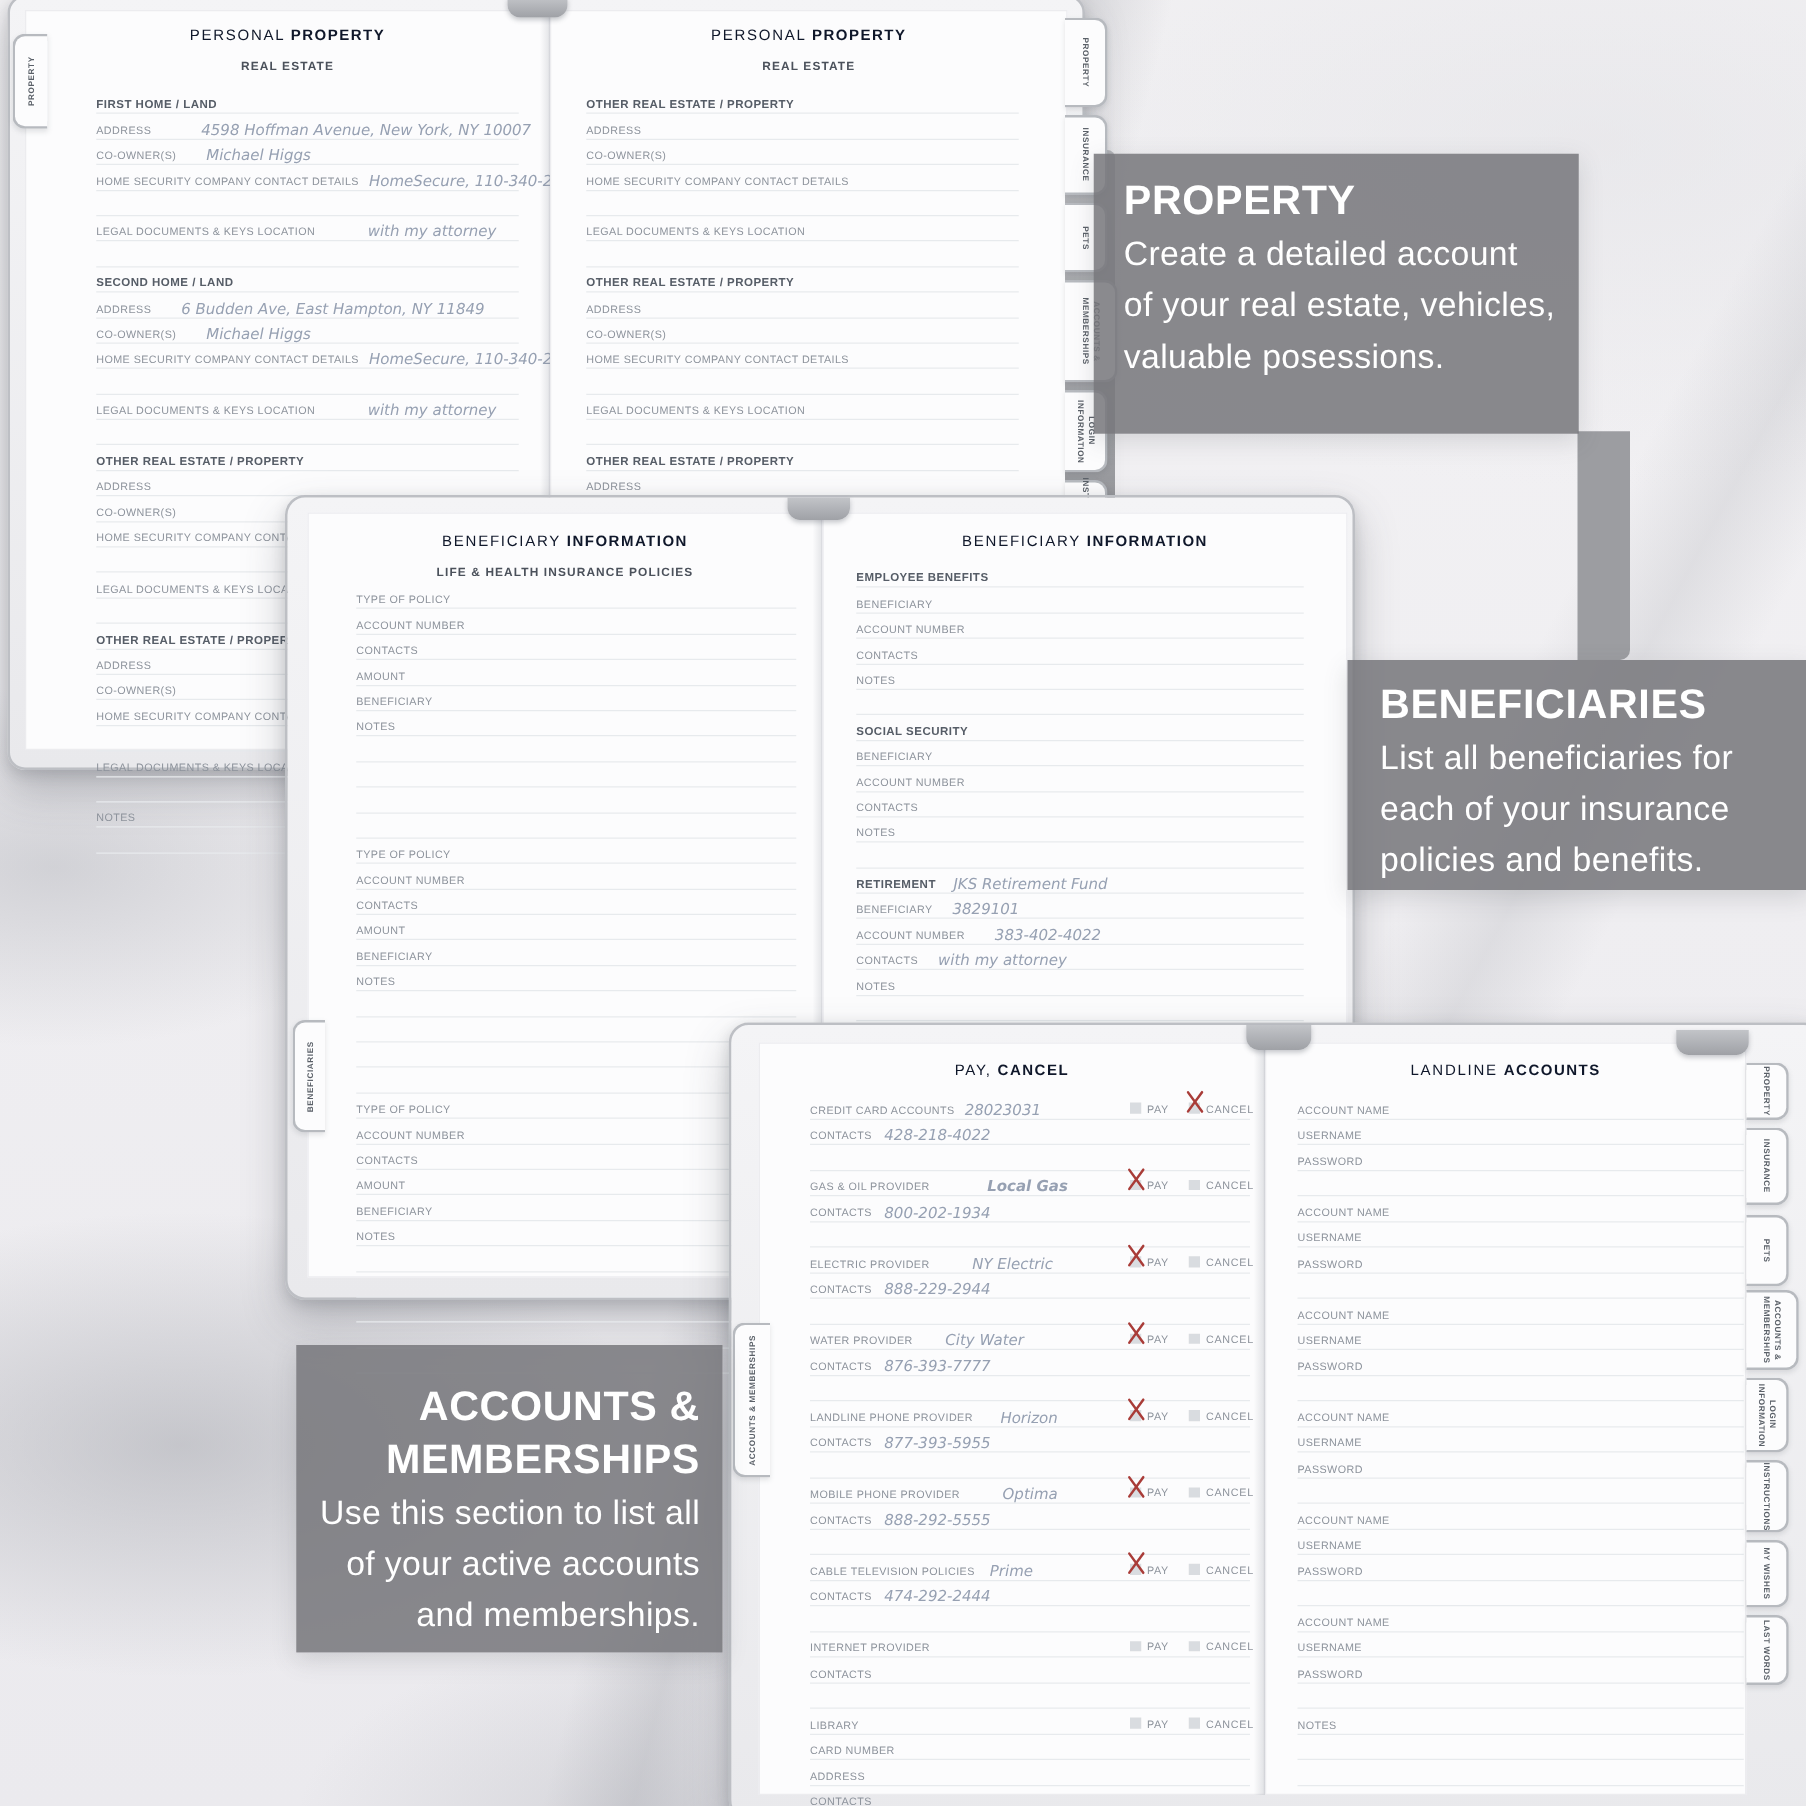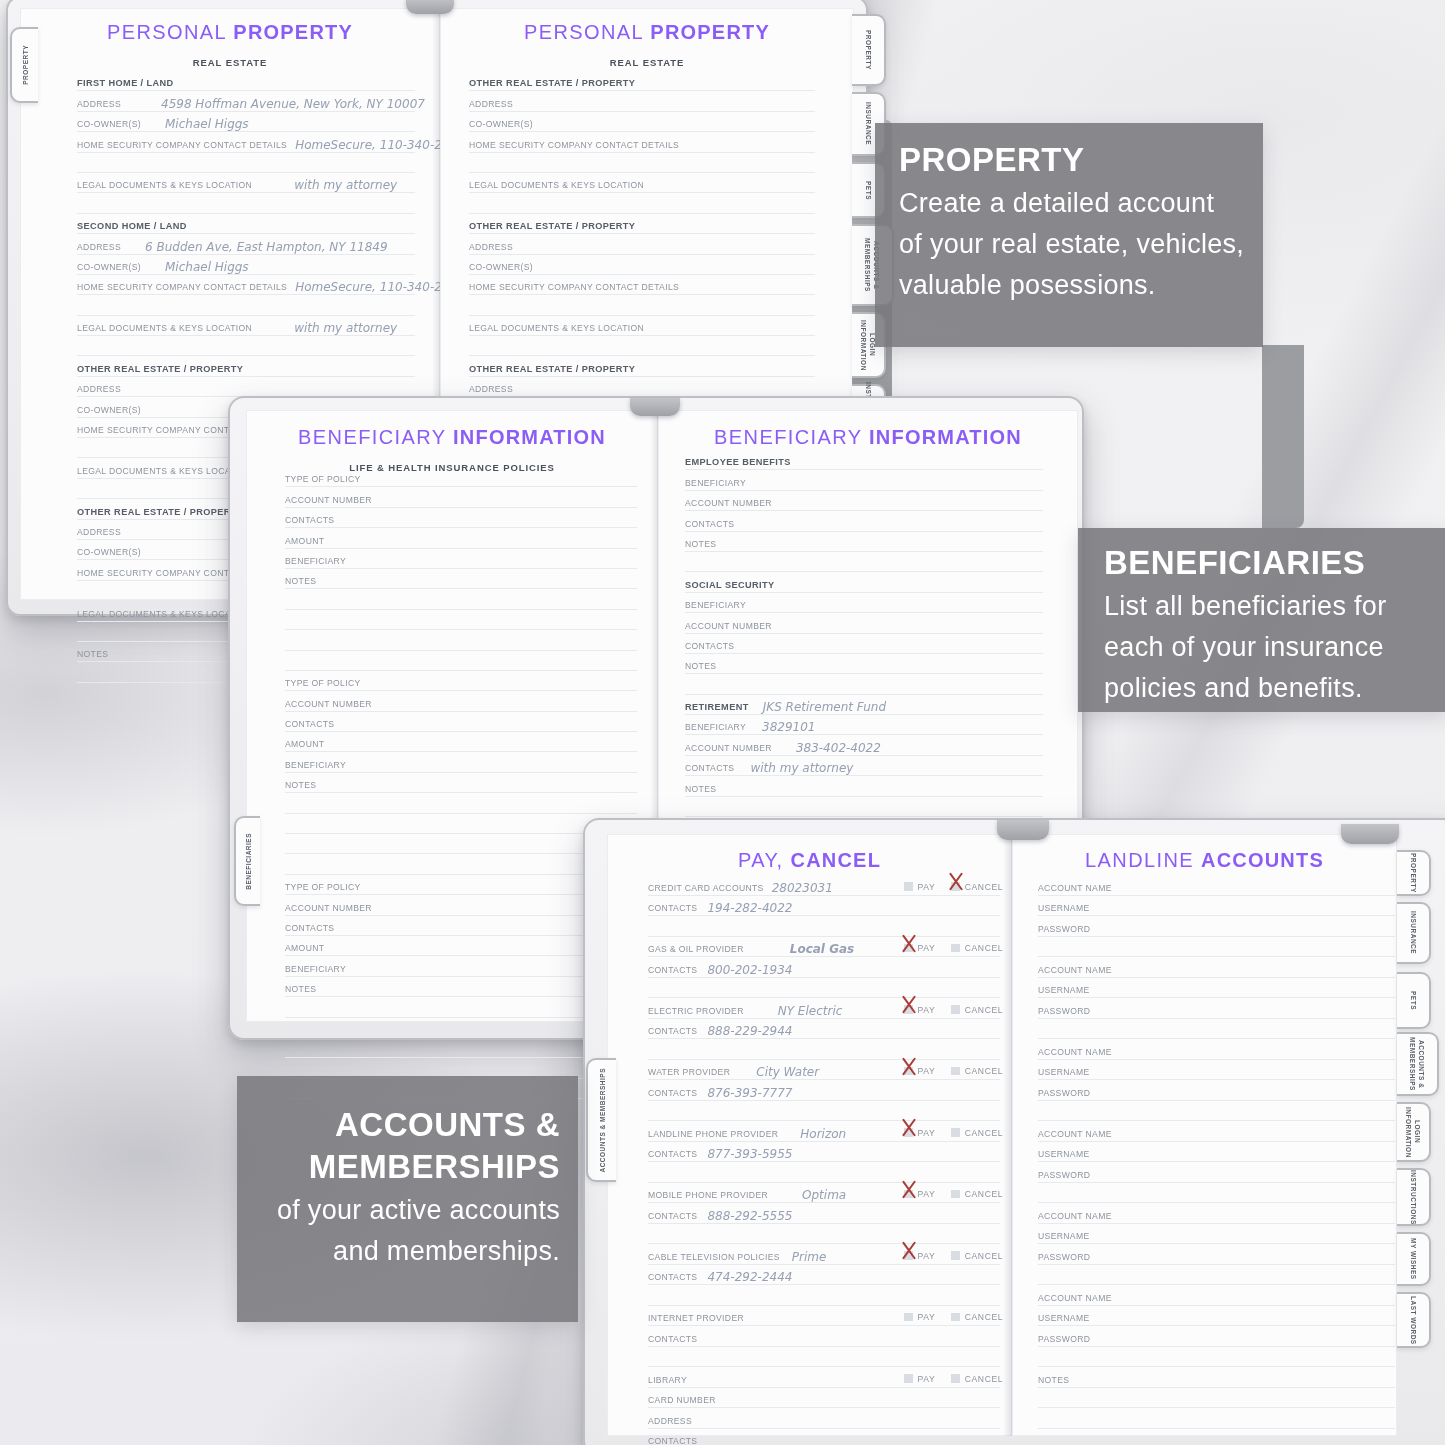--- a/index.html
+++ b/index.html
@@ -32,21 +32,21 @@
   .clip{position:absolute;background:linear-gradient(180deg,#c2c4c8,#9fa1a6);border-radius:0 0 10px 10px;box-shadow:0 2px 4px rgba(70,75,85,.3)}
   .nb1-clip{left:398px;top:0;width:48px;height:16px}
   .nb2-clip{left:400px;top:0;width:50px;height:18px}
   .nb3-clip{left:412px;top:0;width:52px;height:20px}
   .nb3-clip2{left:756px;top:4px;width:58px;height:20px}
   .backpatch{position:absolute}
   .p1{left:844px;top:122px;width:40px;height:314px;background:linear-gradient(180deg,#b3b4b8,#95969a);border-radius:0 6px 6px 0}
   .p2{left:1262px;top:345px;width:42px;height:183px;background:#9c9da1;border-radius:0 0 8px 0}
   .phead{position:absolute;left:0;right:0;text-align:center}
   .nb1 .phead{top:12px}.nb2 .phead{top:15px}.nb3 .phead{top:14px}
-  .ptitle{font-size:20px;font-weight:400;letter-spacing:1.4px;color:#8b5cf6}
+  .ptitle{font-size:12px;font-weight:400;letter-spacing:1.4px;color:#0f172a}
   .ptitle b{font-weight:700;letter-spacing:1.2px}
   .psub{margin-top:13px;font-size:9.5px;font-weight:700;letter-spacing:.9px;color:#4b515b}
   .rows{position:absolute}
   .row{height:17.4px;border-bottom:1px solid #e7eaed;position:relative;display:flex;align-items:flex-end;padding-bottom:2px;box-sizing:content-box}
   .nb3 .row{height:17.5px}
   .lbl{font-size:8.6px;color:#8d939c;letter-spacing:.35px;white-space:nowrap}
   .hlbl{font-size:9.2px;font-weight:700;color:#565d67;letter-spacing:.4px;white-space:nowrap}
   .hand{font-family:"DejaVu Sans",sans-serif;font-style:italic;font-size:12px;color:#96a0b2;white-space:nowrap;margin-left:14px;margin-bottom:-2px}
   .pcl{position:absolute;left:256px;bottom:3px;display:flex;align-items:center}
   .cbg{display:flex;align-items:center;gap:5px}
@@ -454,21 +454,21 @@
               <span class="cbg cancel">
                 <span class="cb">
                   <span class="xmark"></span>
                 </span>
                 <span class="cblbl">CANCEL</span>
               </span>
             </span>
           </div>
           <div class="row">
             <span class="lbl">CONTACTS</span>
-            <span class="hand" style="margin-left: 10px;">194-282-4022</span>
+            <span class="hand" style="margin-left: 10px;">428-218-4022</span>
           </div>
           <div class="row"></div>
           <div class="row">
             <span class="lbl">GAS &amp; OIL PROVIDER</span>
             <span class="hand" style="margin-left: 46px; font-weight: bold;">Local Gas</span>
             <span class="pcl">
               <span class="cbg pay">
                 <span class="cb">
                   <span class="xmark"></span>
                 </span>
@@ -736,18 +736,19 @@
         <span class="vtext">LAST WORDS</span>
       </div>
     </div>
 
   <div class="overlay ovr-accounts">
     <div>
         <div class="ov-title-line">ACCOUNTS &amp;</div>
         <div class="ov-title-line">MEMBERSHIPS</div>
       </div>
     <div class="ov-body">
+        <div class="ov-line">Use this section to list all</div>
         <div class="ov-line">of your active accounts</div>
         <div class="ov-line">and memberships.</div>
       </div>
   </div>
 
 </div>
 
 </body></html>

